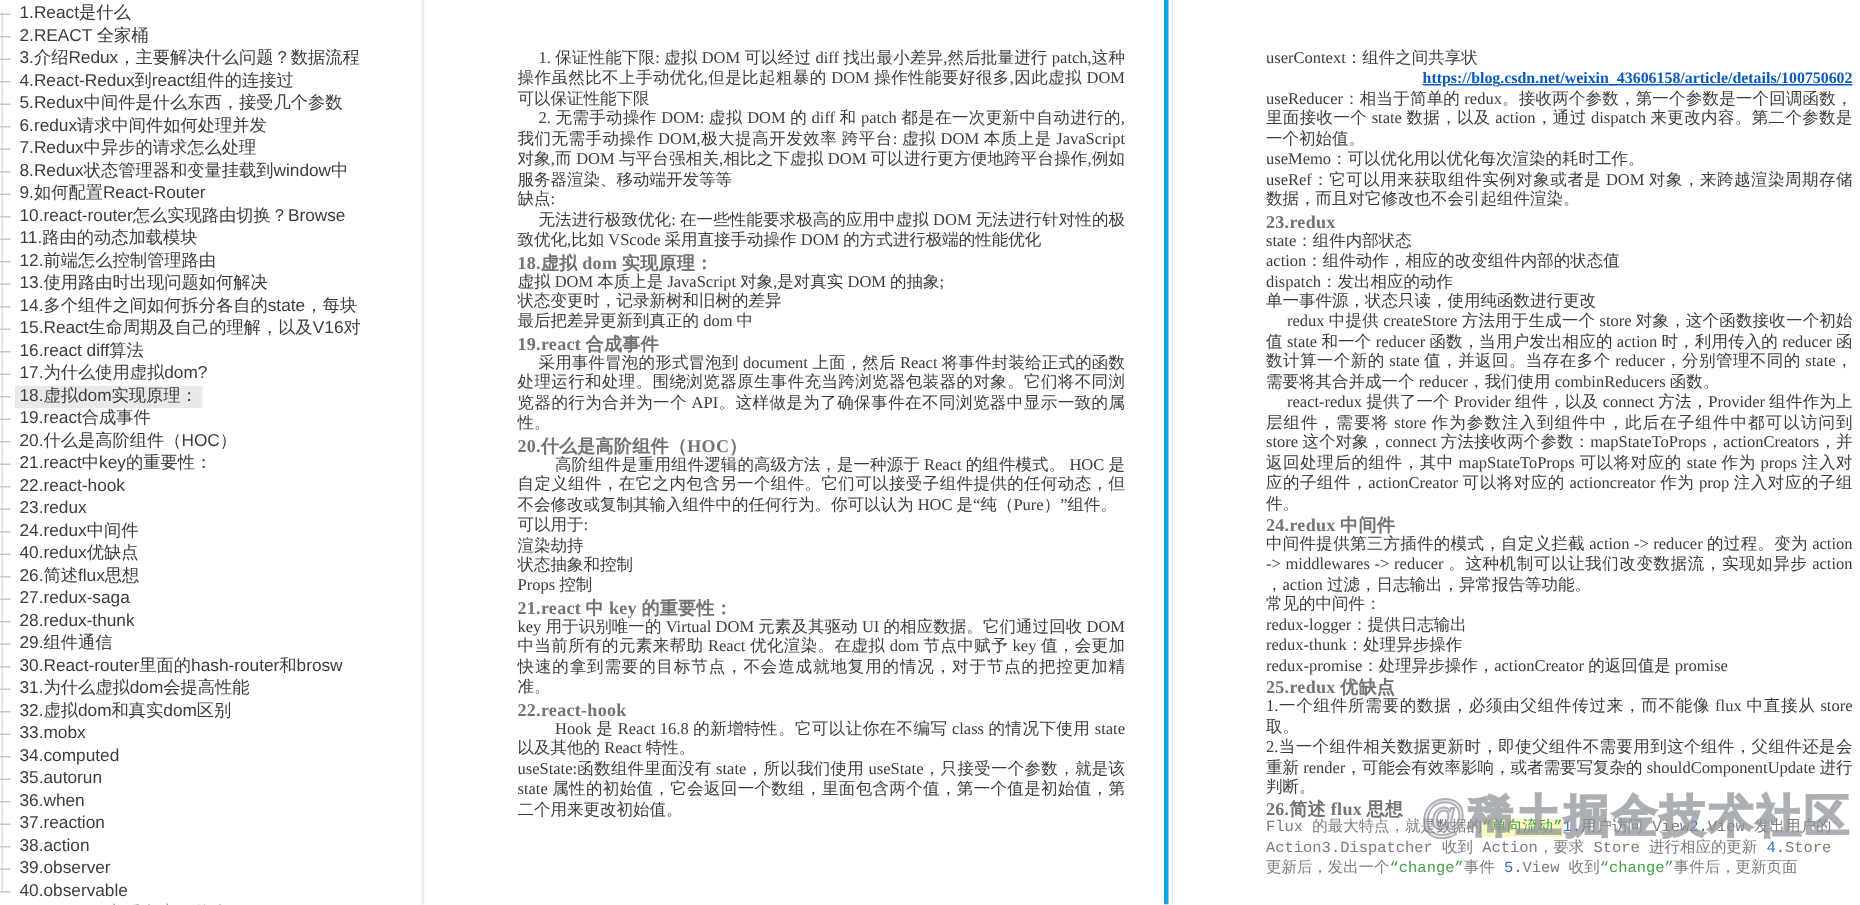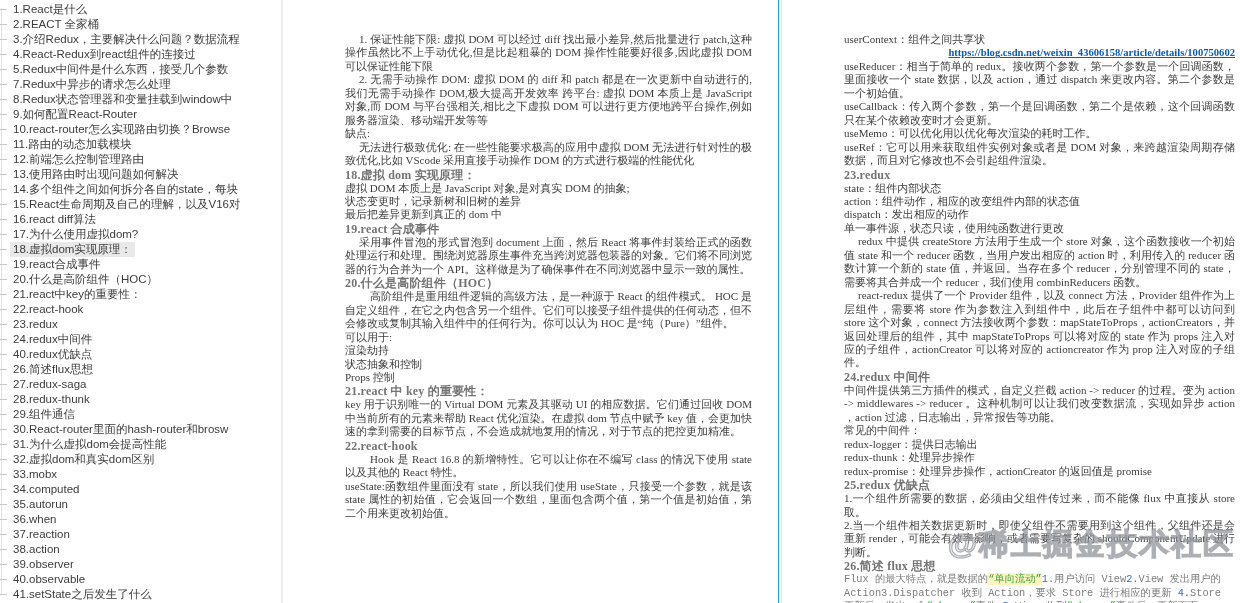--- a/index.html
+++ b/index.html
@@ -29,21 +29,21 @@
   .toc-item::before{
     content:"";width:7px;min-width:7px;height:1px;background:#c7c7c7;margin-right:3px;
   }
   .toc-item .lbl{padding:0 3px;}
   .toc-item.active .lbl{background:#e9e9e9;}
 
   
   .docs{flex:1;display:flex;position:relative;background:#fff;overflow:hidden;}
   .page{box-sizing:border-box;padding-top:33px;overflow:hidden;}
   .page-1{width:496px;min-width:496px;padding-left:62px;padding-right:26px;
-          border-right:1px solid #0ea5e9;}
+          border-right:3px solid #0ea5e9;}
   .page-2{flex:1;margin-left:2px;border-left:1px solid #e4e4e4;
           padding-left:62px;padding-right:5px;}
 
   .page p{
     margin:0;font-size:11px;line-height:13.45px;color:#3d3d3d;
     text-align:justify;
   }
   .page p.h{
     font-weight:bold;color:#737373;font-size:12px;line-height:14px;
     text-align:left;letter-spacing:.2px;
@@ -86,20 +86,23 @@
         <span class="lbl">2.REACT 全家桶</span>
       </div>
       <div class="toc-item">
         <span class="lbl">3.介绍Redux，主要解决什么问题？数据流程</span>
       </div>
       <div class="toc-item">
         <span class="lbl">4.React-Redux到react组件的连接过</span>
       </div>
       <div class="toc-item">
         <span class="lbl">5.Redux中间件是什么东西，接受几个参数</span>
+      </div>
+      <div class="toc-item">
+        <span class="lbl">6.redux请求中间件如何处理并发</span>
       </div>
       <div class="toc-item">
         <span class="lbl">7.Redux中异步的请求怎么处理</span>
       </div>
       <div class="toc-item">
         <span class="lbl">8.Redux状态管理器和变量挂载到window中</span>
       </div>
       <div class="toc-item">
         <span class="lbl">9.如何配置React-Router</span>
       </div>
@@ -221,21 +224,20 @@
         <p class="h">21.react 中 key 的重要性：</p>
         <p class="">key 用于识别唯一的 Virtual DOM 元素及其驱动 UI 的相应数据。它们通过回收 DOM 中当前所有的元素来帮助 React 优化渲染。在虚拟 dom 节点中赋予 key 值，会更加快速的拿到需要的目标节点，不会造成就地复用的情况，对于节点的把控更加精准。</p>
         <p class="h">22.react-hook</p>
         <p class="ind2">Hook 是 React 16.8 的新增特性。它可以让你在不编写 class 的情况下使用 state 以及其他的 React 特性。</p>
         <p class="">useState:函数组件里面没有 state，所以我们使用 useState，只接受一个参数，就是该 state 属性的初始值，它会返回一个数组，里面包含两个值，第一个值是初始值，第二个用来更改初始值。</p>
       </div>
     <div class="page page-2" id="page2">
         <p class="">userContext：组件之间共享状</p>
         <p class="link-line"><a class="doc-link">https://blog.csdn.net/weixin_43606158/article/details/100750602</a></p>
         <p class="">useReducer：相当于简单的 redux。接收两个参数，第一个参数是一个回调函数，里面接收一个 state 数据，以及 action，通过 dispatch 来更改内容。第二个参数是一个初始值。</p>
-        <p class="">useCallback：传入两个参数，第一个是回调函数，第二个是依赖，这个回调函数只在某个依赖改变时才会更新。</p>
         <p class="">useMemo：可以优化用以优化每次渲染的耗时工作。</p>
         <p class="">useRef：它可以用来获取组件实例对象或者是 DOM 对象，来跨越渲染周期存储数据，而且对它修改也不会引起组件渲染。</p>
         <p class="h">23.redux</p>
         <p class="">state：组件内部状态</p>
         <p class="">action：组件动作，相应的改变组件内部的状态值</p>
         <p class="">dispatch：发出相应的动作</p>
         <p class="">单一事件源，状态只读，使用纯函数进行更改</p>
         <p class="ind1">redux 中提供 createStore 方法用于生成一个 store 对象，这个函数接收一个初始值 state 和一个 reducer 函数，当用户发出相应的 action 时，利用传入的 reducer 函数计算一个新的 state 值，并返回。当存在多个 reducer，分别管理不同的 state，需要将其合并成一个 reducer，我们使用 combinReducers 函数。</p>
         <p class="ind1">react-redux 提供了一个 Provider 组件，以及 connect 方法，Provider 组件作为上层组件，需要将 store 作为参数注入到组件中，此后在子组件中都可以访问到 store 这个对象，connect 方法接收两个参数：mapStateToProps，actionCreators，并返回处理后的组件，其中 mapStateToProps 可以将对应的 state 作为 props 注入对应的子组件，actionCreator 可以将对应的 actioncreator 作为 prop 注入对应的子组件。</p>
         <p class="h">24.redux 中间件</p>

